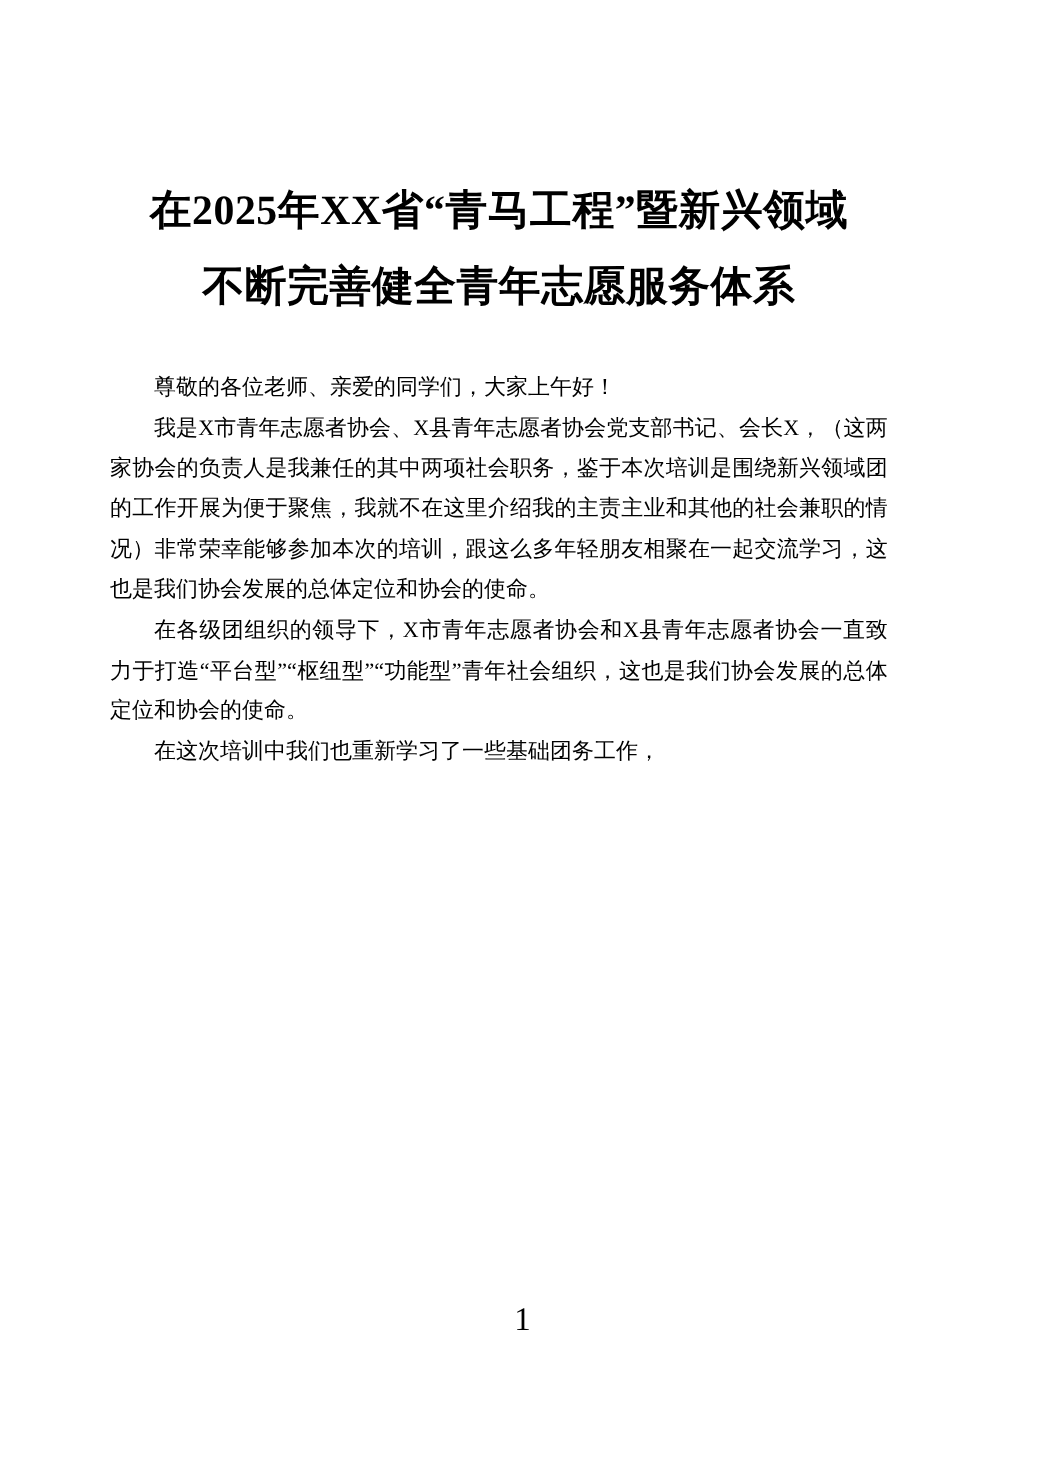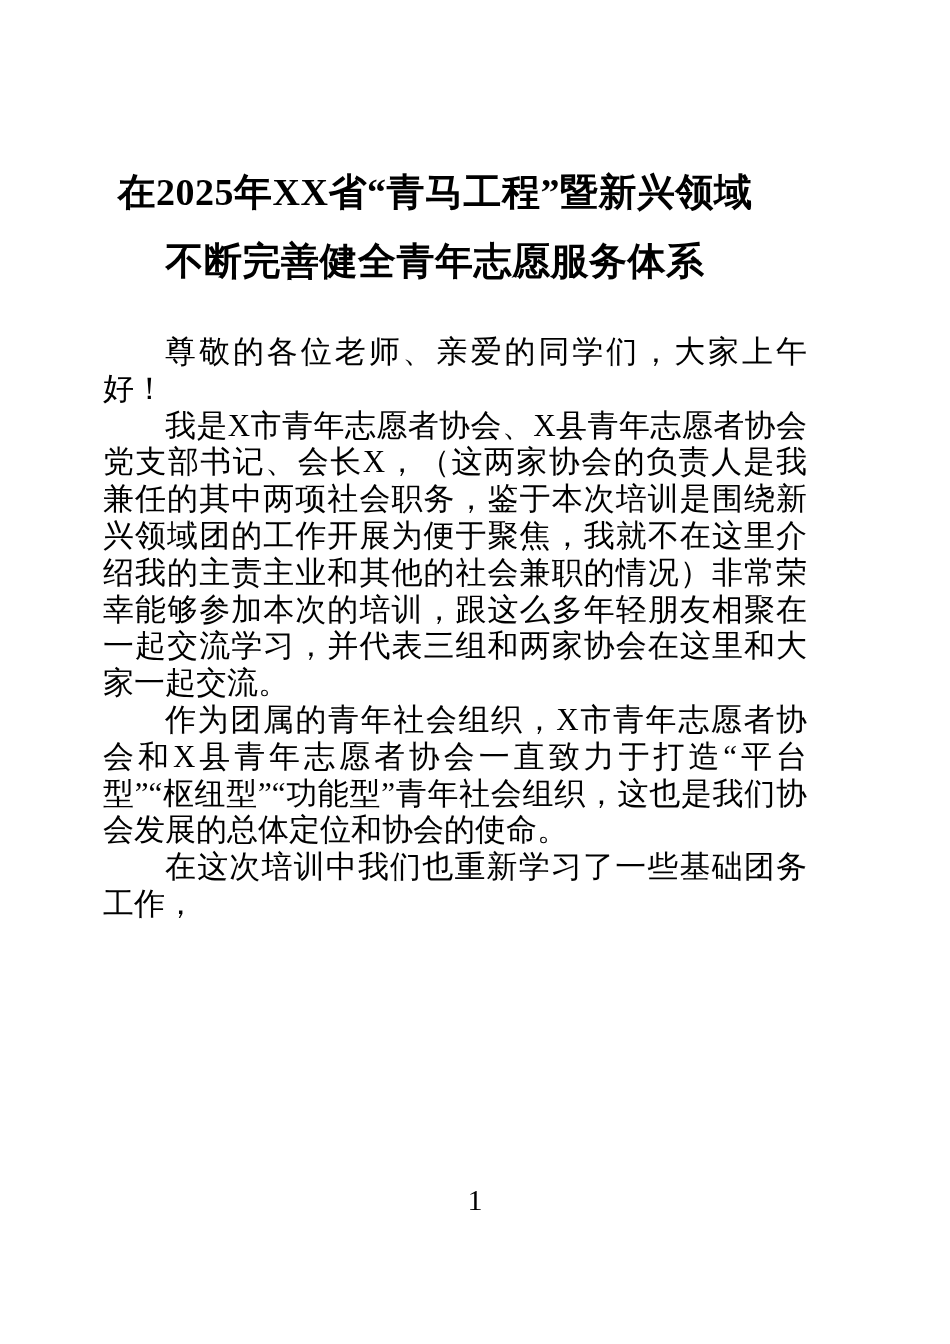--- a/index.html
+++ b/index.html
@@ -7,41 +7,40 @@
     padding: 0;
     background: #ffffff;
   }
   .page {
     position: relative;
     width: 950px;
     height: 1344px;
     background: #ffffff;
     color: #000000;
     box-sizing: border-box;
-    padding: 158px 143px 0 63px;
+    padding: 158px 143px 0 100px;
     overflow: hidden;
     font-family: "Liberation Serif", "DejaVu Serif", serif;
   }
   .doc-title {
     text-align: center;
     font-weight: bold;
     font-size: 38px;
     line-height: 69px;
     letter-spacing: 0.5px;
   }
   .doc-title .title-line {
     white-space: nowrap;
   }
   .doc-body {
     margin-top: 38px;
-    font-size: 31px;
+    font-size: 20px;
     line-height: 36.8px;
     text-align: justify;
     text-justify: inter-ideograph;
-    margin-left: 40px;
   }
   .doc-body p {
     margin: 0;
     padding: 0;
     text-indent: 2em;
   }
   .footer-page-number {
     position: absolute;
     top: 1182px;
     left: 0;
@@ -57,20 +56,20 @@
 
 <div class="page">
 
   <div class="doc-title">
     <div class="title-line">在2025年XX省“青马工程”暨新兴领域</div>
     <div class="title-line">不断完善健全青年志愿服务体系</div>
   </div>
 
   <div class="doc-body">
     <p>尊敬的各位老师、亲爱的同学们，大家上午好！</p>
-    <p>我是X市青年志愿者协会、X县青年志愿者协会党支部书记、会长X，（这两家协会的负责人是我兼任的其中两项社会职务，鉴于本次培训是围绕新兴领域团的工作开展为便于聚焦，我就不在这里介绍我的主责主业和其他的社会兼职的情况）非常荣幸能够参加本次的培训，跟这么多年轻朋友相聚在一起交流学习，并代表三组和两家协会在这里和大家一起交流。</p>
-    <p>作为团属的青年社会组织，X市青年志愿者协会和X县青年志愿者协会一直致力于打造“平台型”“枢纽型”“功能型”青年社会组织，这也是我们协会发展的总体定位和协会的使命。</p>
+    <p>我是X市青年志愿者协会、X县青年志愿者协会党支部书记、会长X，（这两家协会的负责人是我兼任的其中两项社会职务，鉴于本次培训是围绕新兴领域团的工作开展为便于聚焦，我就不在这里介绍我的主责主业和其他的社会兼职的情况）非常荣幸能够参加本次的培训，跟这么多年轻朋友相聚在一起交流学习，这也是我们协会发展的总体定位和协会的使命。</p>
+    <p>在各级团组织的领导下，X市青年志愿者协会和X县青年志愿者协会一直致力于打造“平台型”“枢纽型”“功能型”青年社会组织，这也是我们协会发展的总体定位和协会的使命。</p>
     <p>在这次培训中我们也重新学习了一些基础团务工作，</p>
   </div>
 
   <div class="footer-page-number">1</div>
 
 </div>
 
 </body></html>

